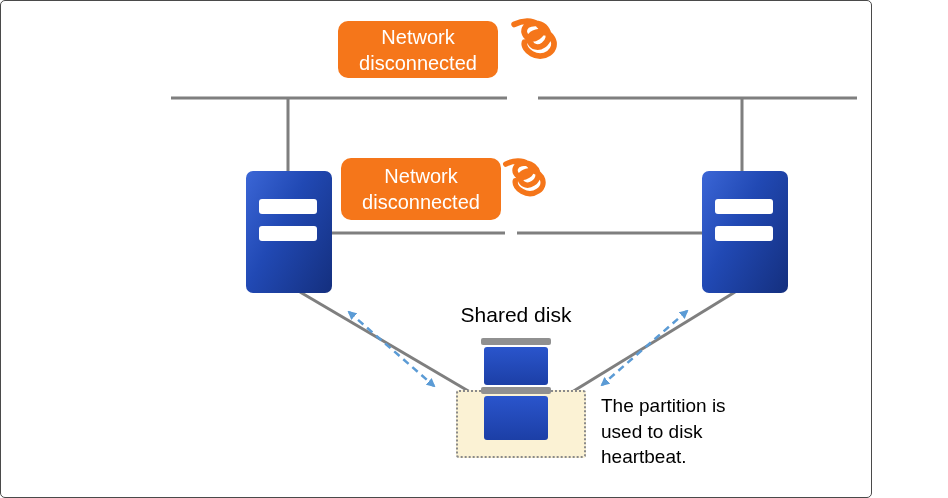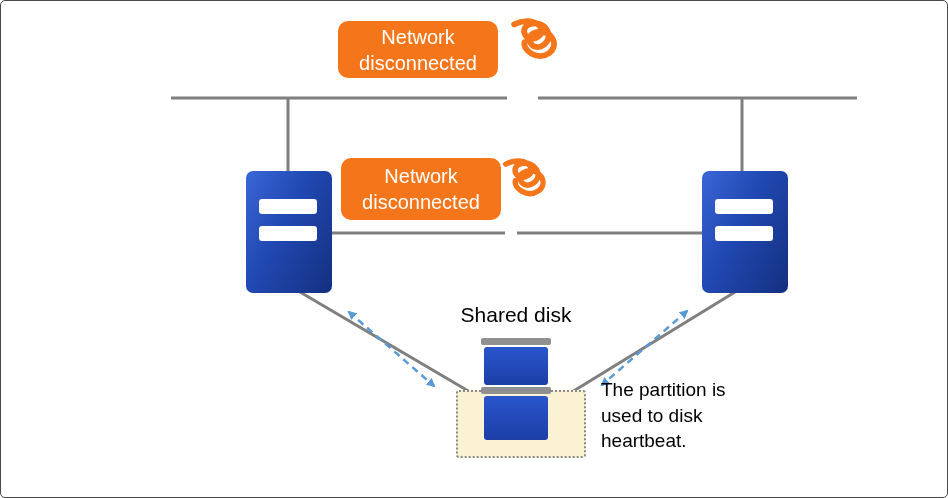--- a/index.html
+++ b/index.html
@@ -4,21 +4,21 @@
 <style>
   * { box-sizing: border-box; margin: 0; padding: 0; }
   body {
     font-family: "Liberation Sans", sans-serif;
     background: #ffffff;
     width: 948px;
     height: 498px;
   }
   .diagram-canvas {
     position: relative;
-    width: 948px;
+    width: 872px;
     height: 498px;
     background: #ffffff;
     border: 1px solid #4a4a4a;
     border-radius: 5px;
     overflow: hidden;
     padding-left: 21px;
   }
   .lines-layer {
     position: absolute;
     left: 0; top: 0;
@@ -108,21 +108,21 @@
     width: 64px;
     background: linear-gradient(180deg, #2a55cc 0%, #1c3fa6 100%);
     border-radius: 3px;
     z-index: 4;
   }
   .disk-body.d1 { top: 346px; height: 38px; }
   .disk-body.d2 { top: 395px; height: 44px; }
   .partition-note {
     position: absolute;
     left: 600px;
-    top: 376px;
+    top: 392px;
     width: 168px;
     font-size: 19px;
     line-height: 1.35;
     color: #000000;
     z-index: 3;
   }
 </style>
 </head>
 <body>
 

